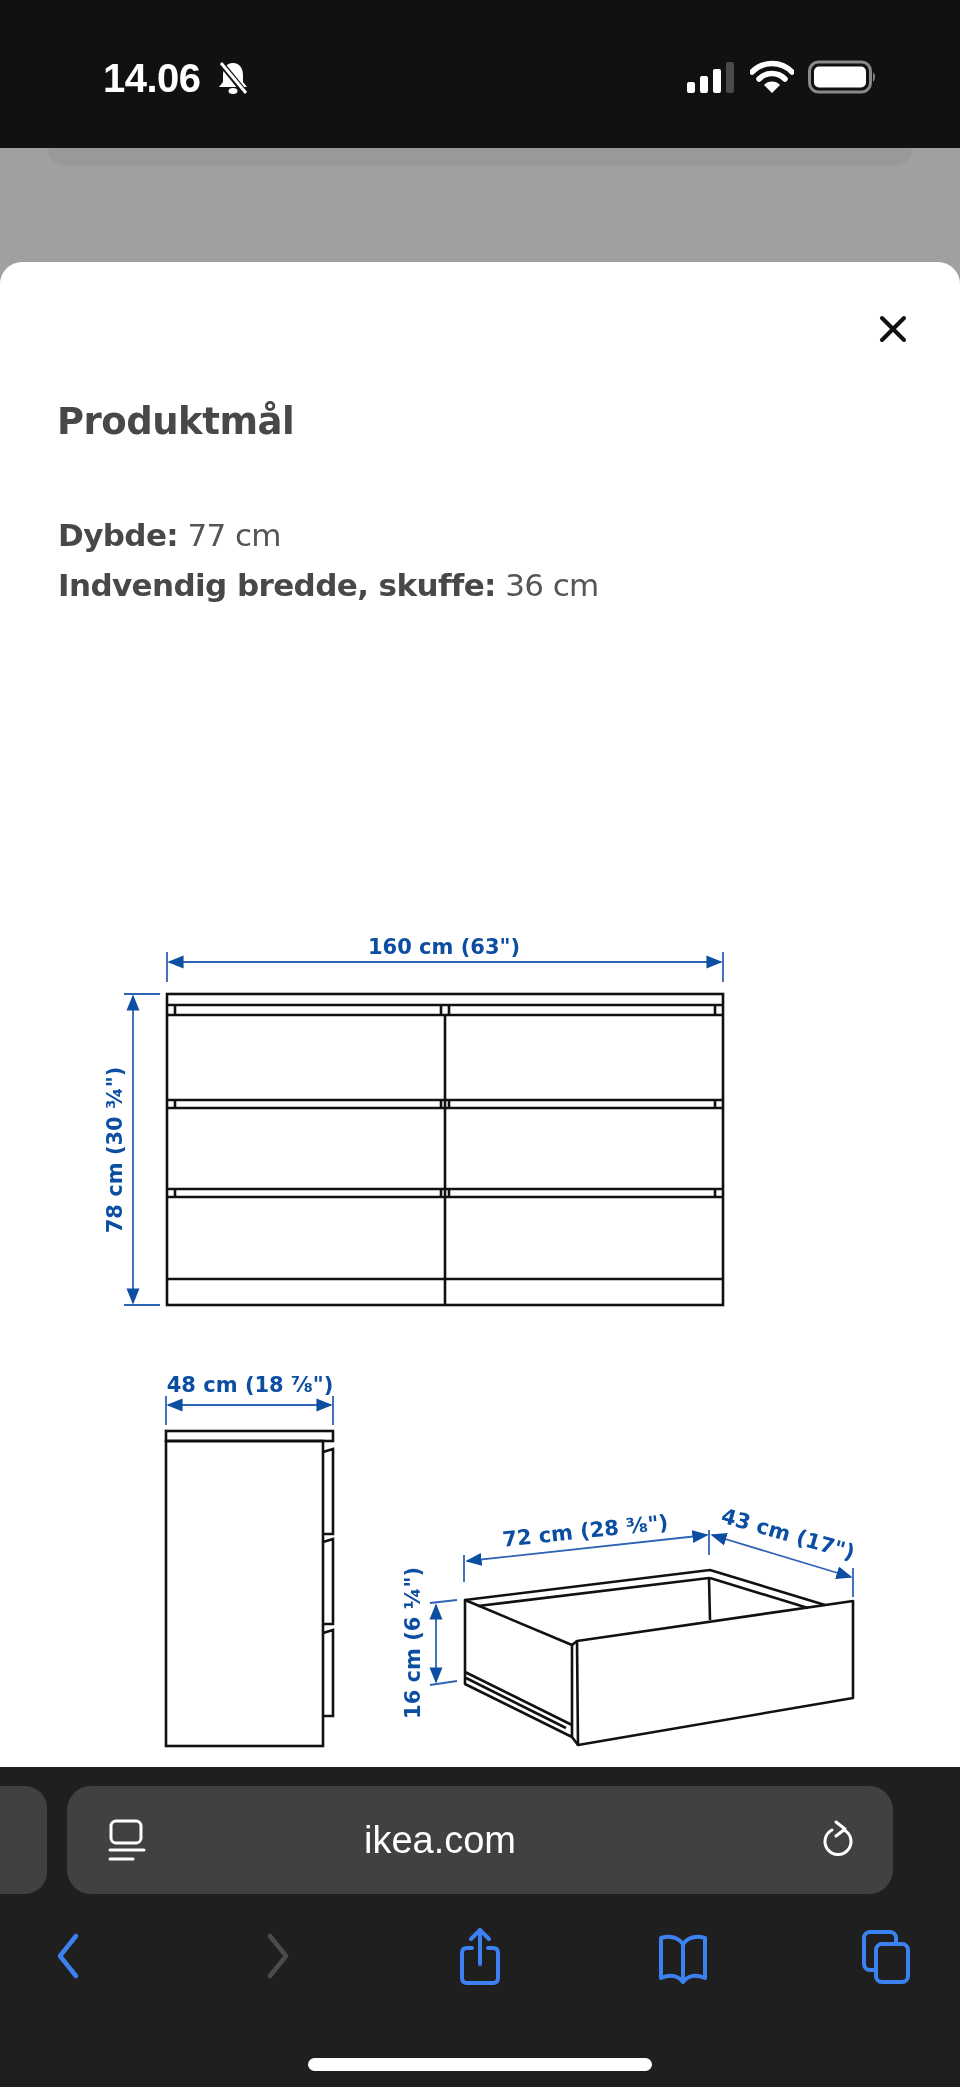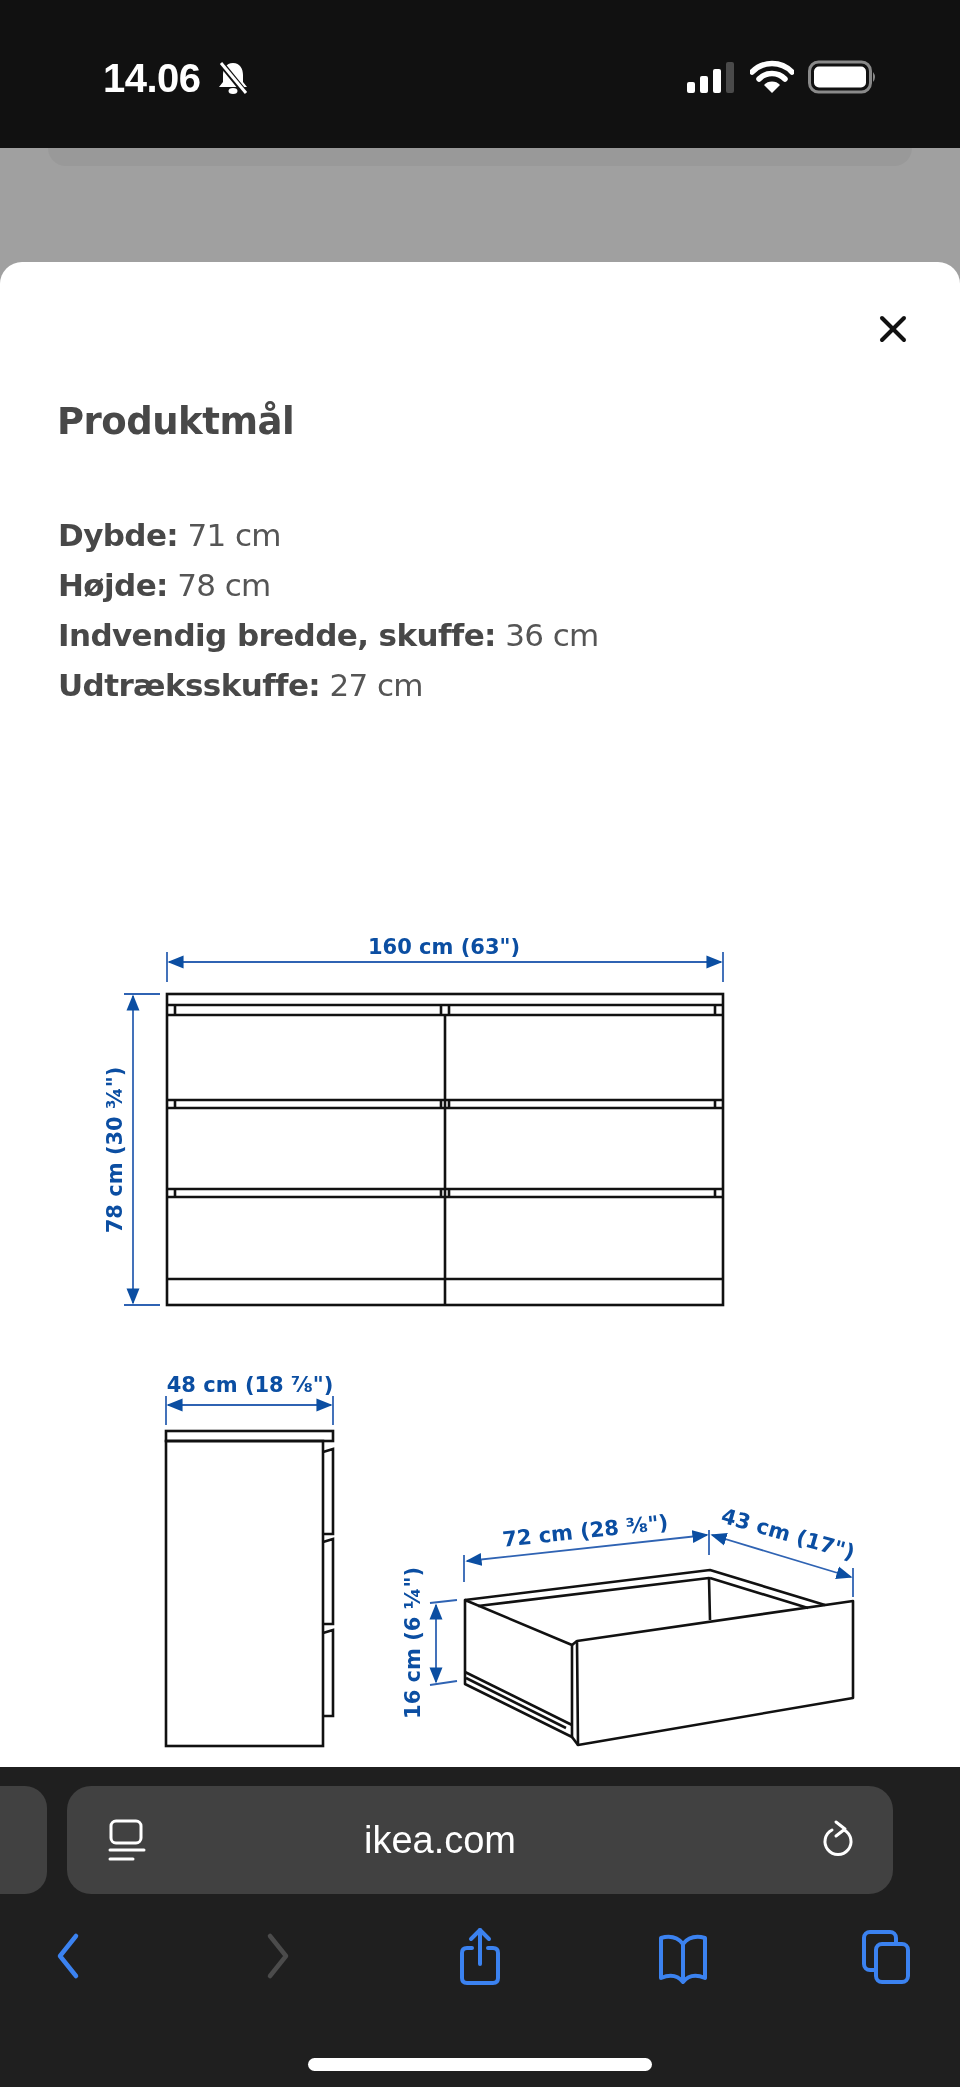--- a/index.html
+++ b/index.html
@@ -69,24 +69,22 @@
 <div id="sheet" class="abs"></div>
 
 <svg id="close" class="abs" viewBox="0 0 40 40">
   <line x1="9" y1="9" x2="31" y2="31" stroke="#111" stroke-width="4" stroke-linecap="round"></line>
   <line x1="31" y1="9" x2="9" y2="31" stroke="#111" stroke-width="4" stroke-linecap="round"></line>
 </svg>
 
 <h2 id="title" class="abs">Produktmål</h2>
 
 <ul id="specs" class="abs">
-  <li><b>Dybde:</b> <span class="val">71 cm</span></li>
-  <li><b>Højde:</b> <span class="val">78 cm</span></li>
+  <li><b>Dybde:</b> <span class="val">77 cm</span></li>
   <li><b>Indvendig bredde, skuffe:</b> <span class="val">36 cm</span></li>
-  <li><b>Udtræksskuffe:</b> <span class="val">27 cm</span></li>
 </ul>
 
 <svg id="diagram" class="abs" viewBox="0 900 960 870">
   <defs>
     <marker id="arr" viewBox="0 0 10 10" refX="9" refY="5" markerWidth="9" markerHeight="9" orient="auto-start-reverse">
       <path d="M0 1 L10 5 L0 9 Z" fill="#0b4ea2"></path>
     </marker>
   </defs>
 
   <g stroke="#111" stroke-width="2.6" fill="none">

